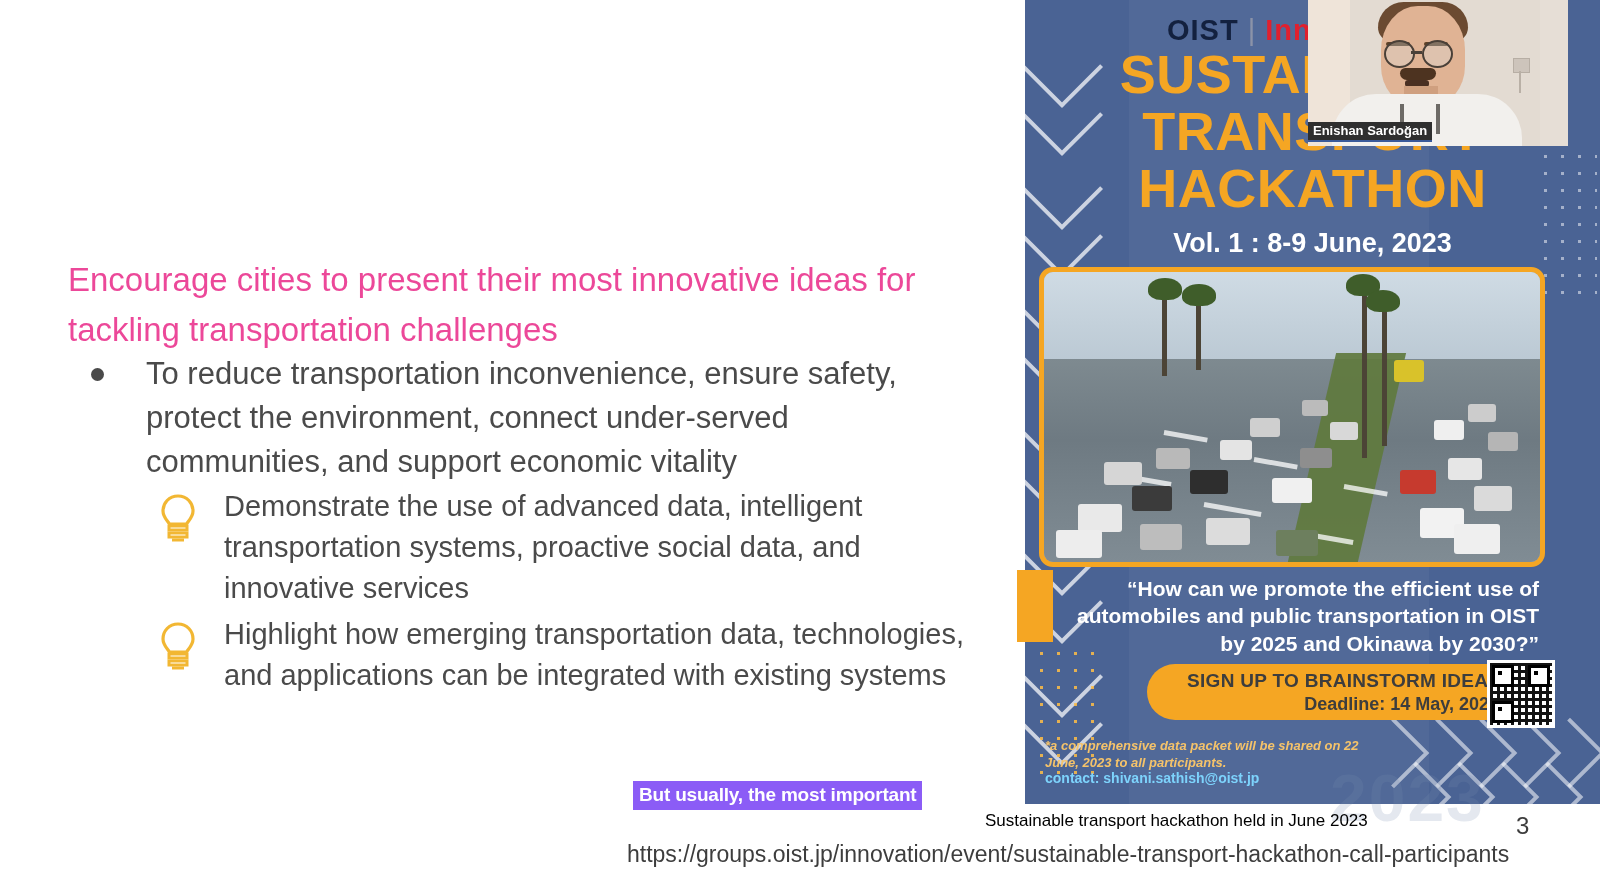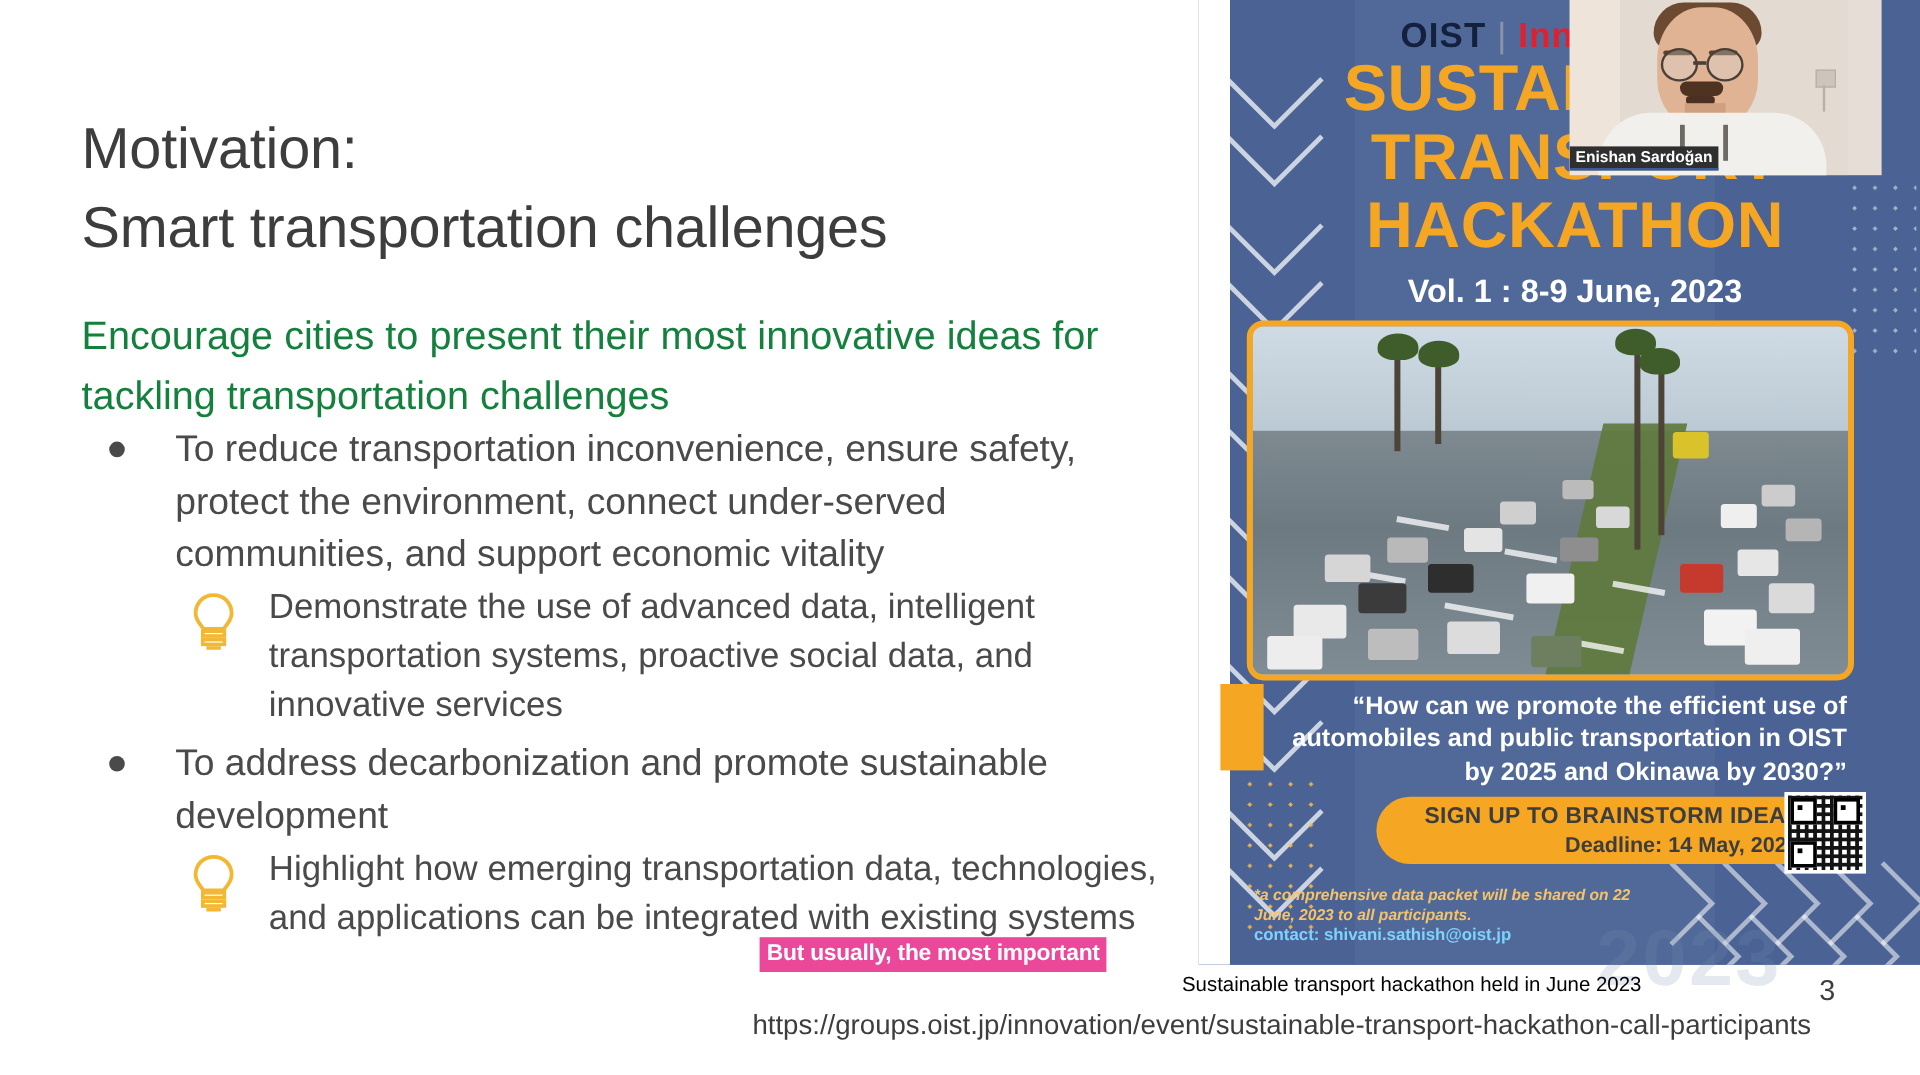--- a/index.html
+++ b/index.html
@@ -25,21 +25,21 @@
     font-size: 48px;
     line-height: 1.38;
     font-weight: 400;
     letter-spacing: -0.2px;
   }
   .title-line { display: block; white-space: nowrap; }
 
   .lead {
     position: absolute; left: 68px; top: 255px;
     width: 880px;
-    color: #15803d;
+    color: #ec4899;
     font-size: 33px;
     line-height: 1.50;
     font-weight: 400;
   }
 
   .bullets {
     position: absolute; left: 68px; top: 352px;
     width: 900px;
   }
   .bullet-row {
@@ -77,21 +77,21 @@
   }
   .bulb-icon {
     position: absolute; left: 90px; top: 6px;
     width: 40px; height: 56px;
   }
 
   
   .caption-overlay {
     position: absolute;
     left: 633px; top: 781px;
-    background: #ec4899;
+    background: #8b5cf6;
     color: #ffffff;
     font-size: 19px;
     font-weight: bold;
     padding: 3px 6px 4px 6px;
     letter-spacing: -0.2px;
     line-height: 1.15;
     white-space: nowrap;
   }
 
   
@@ -451,24 +451,20 @@
     border-bottom: 2px solid #3a5a9a;
   }
 </style>
 </head>
 <body>
 
 <div id="stage">
 
   <div class="slide-text">
 
-    <div class="title-block">
-      <span class="title-line">Motivation:</span>
-      <span class="title-line">Smart transportation challenges</span>
-    </div>
 
     <div class="lead">Encourage cities to present their most innovative ideas for tackling transportation challenges</div>
 
     <div class="bullets">
 
       <div class="bullet-row">
         <span class="bullet-dot"></span>
         <span class="bullet-text">To reduce transportation inconvenience, ensure safety, protect the environment, connect under-served communities, and support economic vitality</span>
       </div>
       <div class="sub-row">
@@ -476,24 +472,20 @@
           <svg viewBox="0 0 40 56" width="40" height="56" aria-hidden="true">
             <path d="M20 4 C11 4 5 11 5 19 C5 25 9 28 11.5 32 L28.5 32 C31 28 35 25 35 19 C35 11 29 4 20 4 Z" fill="none" stroke="#f2b733" stroke-width="3.2"></path>
             <rect x="11" y="34" width="18" height="4" fill="none" stroke="#f2b733" stroke-width="3"></rect>
             <rect x="11" y="41" width="18" height="4" fill="none" stroke="#f2b733" stroke-width="3"></rect>
             <path d="M14 48 L26 48" stroke="#f2b733" stroke-width="3" fill="none"></path>
           </svg>
         </span>
         <span class="sub-text">Demonstrate the use of advanced data, intelligent transportation systems, proactive social data, and innovative services</span>
       </div>
 
-      <div class="bullet-row">
-        <span class="bullet-dot"></span>
-        <span class="bullet-text">To address decarbonization and promote sustainable development</span>
-      </div>
       <div class="sub-row">
         <span class="bulb-icon">
           <svg viewBox="0 0 40 56" width="40" height="56" aria-hidden="true">
             <path d="M20 4 C11 4 5 11 5 19 C5 25 9 28 11.5 32 L28.5 32 C31 28 35 25 35 19 C35 11 29 4 20 4 Z" fill="none" stroke="#f2b733" stroke-width="3.2"></path>
             <rect x="11" y="34" width="18" height="4" fill="none" stroke="#f2b733" stroke-width="3"></rect>
             <rect x="11" y="41" width="18" height="4" fill="none" stroke="#f2b733" stroke-width="3"></rect>
             <path d="M14 48 L26 48" stroke="#f2b733" stroke-width="3" fill="none"></path>
           </svg>
         </span>
         <span class="sub-text">Highlight how emerging transportation data, technologies, and applications can be integrated with existing systems</span>

